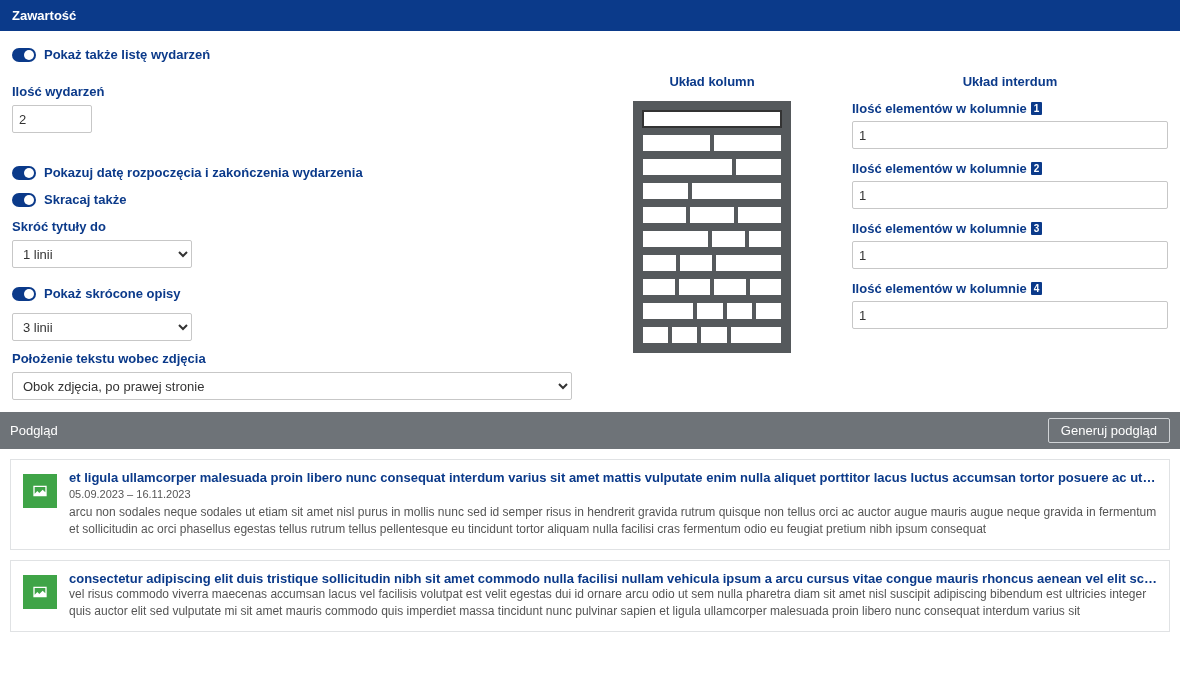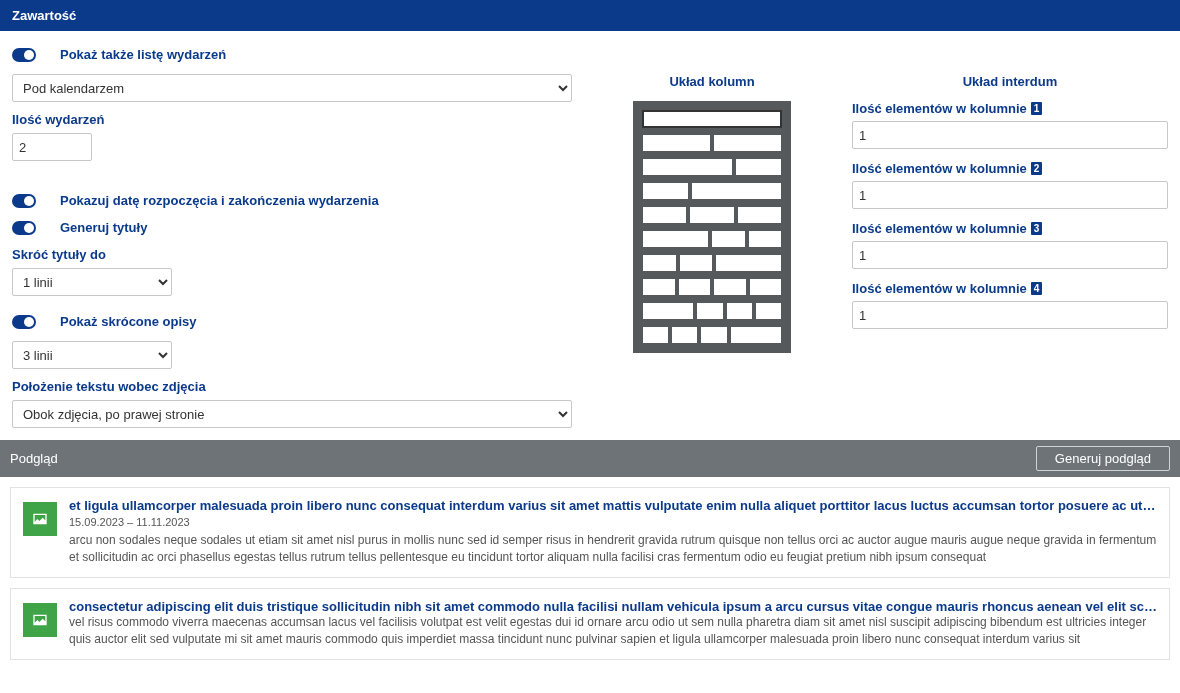--- a/index.html
+++ b/index.html
@@ -23,21 +23,21 @@
   .row3 {
     display: flex;
     gap: 40px;
   }
   .col-left { flex: 0 0 560px; }
   .col-mid { flex: 0 0 200px; }
   .col-right { flex: 1; }
   .toggle-row {
     display: flex;
     align-items: center;
-    gap: 24px;
+    gap: 8px;
     margin: 6px 0 12px 0;
     text-align: right;
   }
   .toggle {
     width: 24px;
     height: 14px;
     background: #0b3a8a;
     border-radius: 8px;
     position: relative;
     flex-shrink: 0;
@@ -69,21 +69,21 @@
     border: 1px solid #c7c7c7;
     border-radius: 2px;
     padding: 4px 6px;
     font-size: 13px;
     background: #fff;
     color: #333;
     height: 28px;
   }
   select { padding-right: 20px; }
   .select-full { width: 560px; }
-  .select-sm { width: 160px; }
+  .select-sm { width: 180px; }
   .input-sm { width: 80px; }
   .col-header {
     font-weight: bold;
     color: #0b3a8a;
     text-align: center;
     font-size: 13px;
     margin-bottom: 12px;
   }
   .layout-box {
     background: #55595c;
@@ -145,21 +145,21 @@
     padding: 6px 10px;
     margin-top: 6px;
   }
   .preview-bar .title {
     font-size: 13px;
   }
   .preview-btn {
     background: transparent;
     border: 1px solid #d0d3d6;
     color: #fff;
-    padding: 4px 18px;
+    padding: 4px 12px;
     font-size: 13px;
     border-radius: 2px;
     cursor: pointer;
   }
   .preview-list {
     padding: 10px 10px 4px 10px;
   }
   .preview-item {
     border: 1px solid #e0e2e4;
     padding: 10px 12px;
@@ -209,35 +209,32 @@
 
   <div class="toggle-row">
     <div class="toggle"></div>
     <span class="toggle-label">Pokaż także listę wydarzeń</span>
   </div>
 
   <div class="row3">
 
     <div class="col-left">
 
-      <select class="select-full">
-        <option>Pod kalendarzem</option>
-      </select>
 
       <label class="field-label">Ilość wydarzeń</label>
       <input type="text" class="input-sm" value="2" style="">
 
       <div class="toggle-row" style="margin-top:32px;">
         <div class="toggle"></div>
         <span class="toggle-label">Pokazuj datę rozpoczęcia i zakończenia wydarzenia</span>
       </div>
 
       <div class="toggle-row">
         <div class="toggle"></div>
-        <span class="toggle-label">Generuj tytuły</span>
+        <span class="toggle-label">Skracaj także</span>
       </div>
 
       <label class="field-label">Skróć tytuły do</label>
       <select class="select-sm">
         <option>1 linii</option>
       </select>
 
       <div class="toggle-row" style="margin-top:18px;">
         <div class="toggle"></div>
         <span class="toggle-label">Pokaż skrócone opisy</span>
@@ -347,21 +344,21 @@
 
   <div class="preview-item">
     <div class="thumb">
       <svg viewBox="0 0 24 20">
           <path d="M2 2h20v16H2z M4 4v10l4-4 3 3 5-5 4 4V4z" fill="#fff"></path>
           <circle cx="8" cy="7" r="1.5" fill="#3fa447"></circle>
         </svg>
     </div>
     <div class="item-body">
       <div class="item-title">et ligula ullamcorper malesuada proin libero nunc consequat interdum varius sit amet mattis vulputate enim nulla aliquet porttitor lacus luctus accumsan tortor posuere ac ut consequat semper viverra nam...</div>
-      <div class="item-dates">15.09.2023 – 11.11.2023</div>
+      <div class="item-dates">05.09.2023 – 16.11.2023</div>
       <div class="item-desc">arcu non sodales neque sodales ut etiam sit amet nisl purus in mollis nunc sed id semper risus in hendrerit gravida rutrum quisque non tellus orci ac auctor augue mauris augue neque gravida in fermentum et sollicitudin ac orci phasellus egestas tellus rutrum tellus pellentesque eu tincidunt tortor aliquam nulla facilisi cras fermentum odio eu feugiat pretium nibh ipsum consequat</div>
     </div>
   </div>
 
   <div class="preview-item">
     <div class="thumb">
       <svg viewBox="0 0 24 20">
           <path d="M2 2h20v16H2z M4 4v10l4-4 3 3 5-5 4 4V4z" fill="#fff"></path>
           <circle cx="8" cy="7" r="1.5" fill="#3fa447"></circle>
         </svg>

